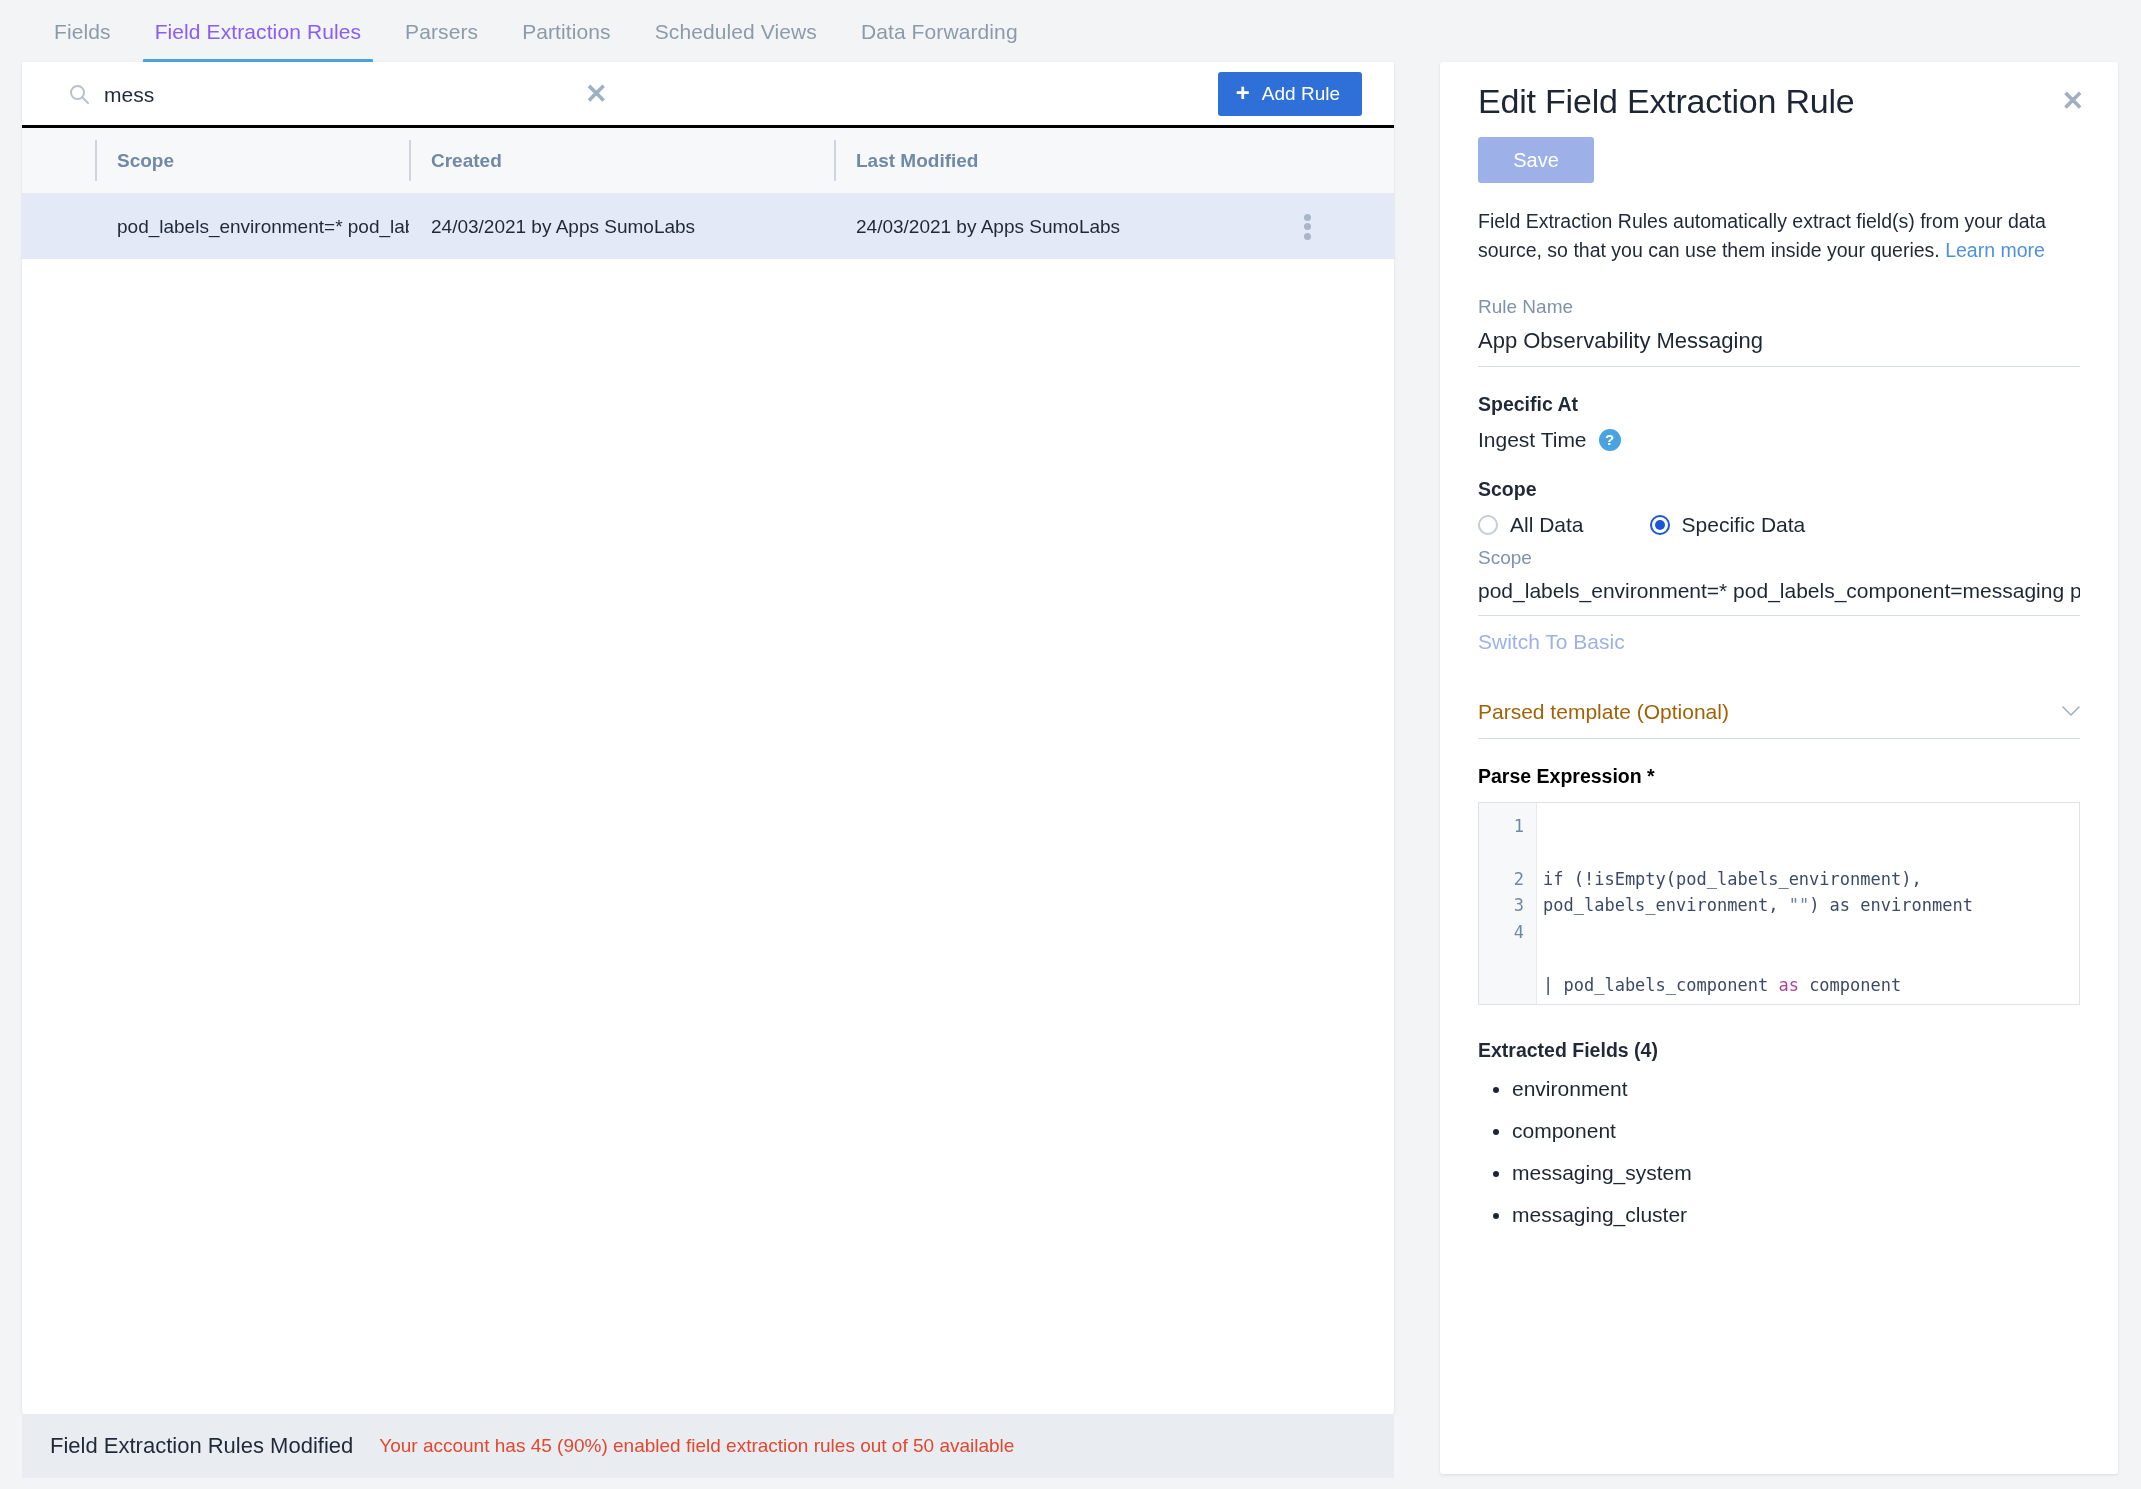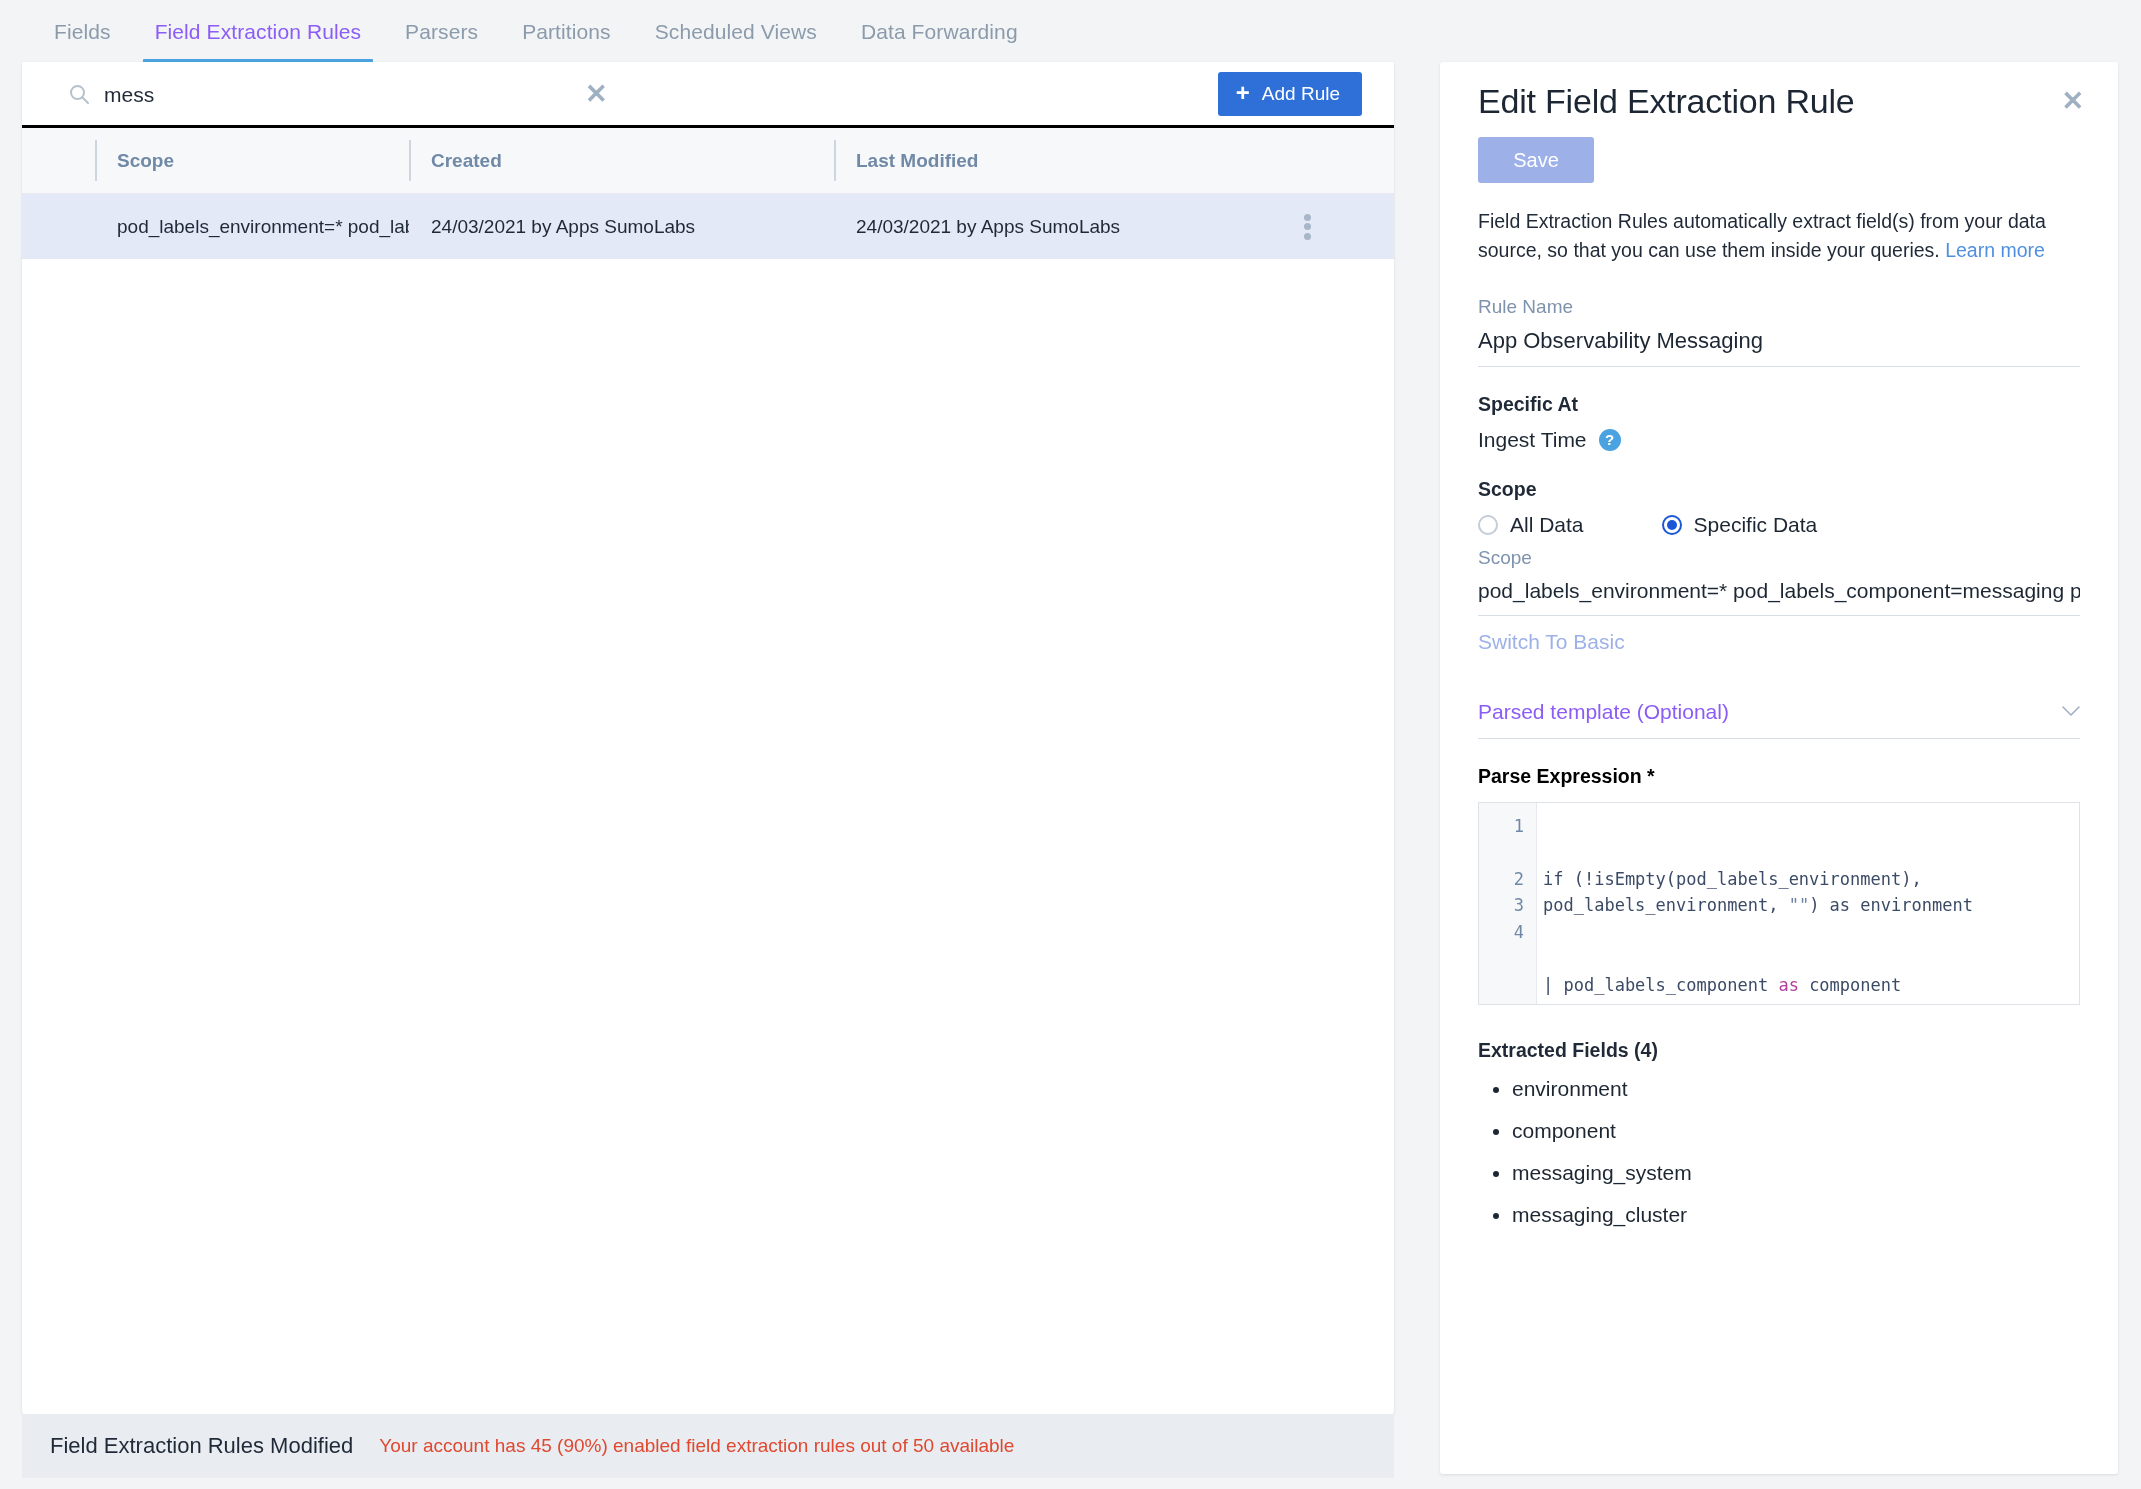--- a/index.html
+++ b/index.html
@@ -292,21 +292,21 @@
     font-weight: bold;
     display: inline-flex;
     align-items: center;
     justify-content: center;
     cursor: pointer;
   }
   .radio-row {
     margin-top: 12px;
     display: flex;
     align-items: center;
-    gap: 12px;
+    gap: 0;
     font-size: 21px;
     color: #1d2733;
   }
   .radio-opt { display: flex; align-items: center; gap: 12px; cursor: pointer; }
   .radio-opt + .radio-opt { margin-left: 66px; }
   .radio {
     width: 20px; height: 20px;
     border-radius: 50%;
     border: 2px solid #c3ccd8;
     background: #fff;
@@ -341,21 +341,21 @@
     font-size: 21px;
     color: #9db1e8;
     cursor: pointer;
   }
   .parsed-template {
     margin-top: 46px;
     display: flex;
     align-items: center;
     justify-content: space-between;
     font-size: 21px;
-    color: #8b5cf6;
+    color: #a16207;
     padding-bottom: 14px;
     border-bottom: 1px solid #d7dde4;
     cursor: pointer;
   }
   .chev {
     color: #9fb0c3;
     font-size: 17px;
     line-height: 1;
   }
   .parse-expr-label {

